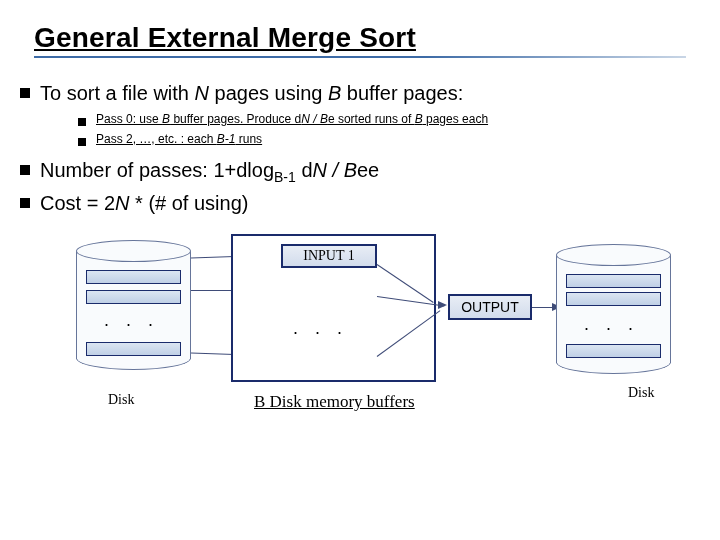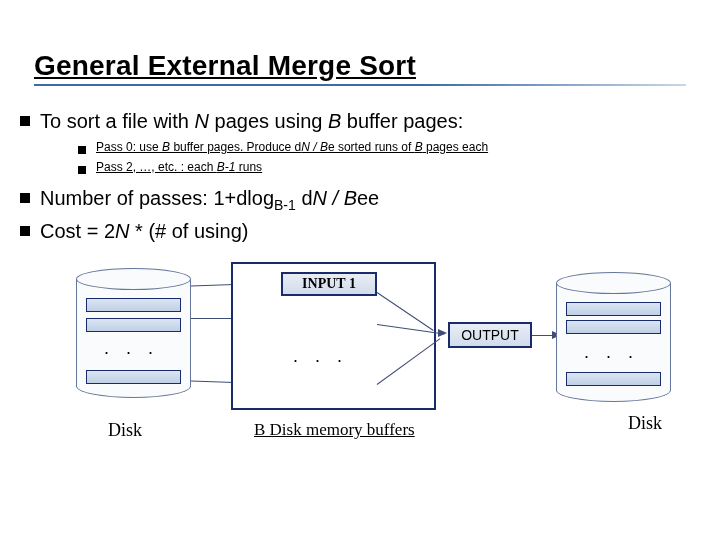--- a/index.html
+++ b/index.html
@@ -6,21 +6,21 @@
   body {
     width: 720px;
     height: 540px;
     background: #fff;
     font-family: Arial, Helvetica, sans-serif;
     color: #000;
     position: relative;
     overflow: hidden;
   }
   .title-wrap {
-    padding: 50px 34px 4px 34px;
+    padding: 22px 34px 4px 34px;
   }
   .title {
     font-size: 28px;
     font-weight: bold;
     text-decoration: underline;
     letter-spacing: 0.2px;
   }
   .title-line {
     height: 2px;
     background: linear-gradient(to right, #3d6ba6 0%, #3d6ba6 60%, #c9d6e6 100%);
@@ -122,21 +122,21 @@
     z-index: 5;
     font-size: 18px;
     letter-spacing: 6px;
     color: #000;
     left: 28px;
     top: 70px;
   }
   .disk-label {
     position: absolute;
     font-family: "Times New Roman", serif;
-    font-size: 18px;
+    font-size: 14px;
   }
   .disk-label.l1 { left: 92px; top: 162px; }
   .disk-label.l2 { left: 612px; top: 155px; }
 
   .mem {
     position: absolute;
     left: 215px; top: 4px;
     width: 205px;
     height: 148px;
     border: 2px solid #1a2b6b;
@@ -147,21 +147,20 @@
     left: 48px;
     width: 96px;
     height: 24px;
     border: 2px solid #1a2b6b;
     background: linear-gradient(to bottom, #e8edf5, #d2dcec);
     font-family: "Times New Roman", serif;
     font-size: 14px;
     display: flex;
     align-items: center;
     justify-content: center;
-    font-weight: bold;
   }
   .mem .bdots {
     position: absolute;
     left: 60px; top: 82px;
     font-size: 18px;
     letter-spacing: 6px;
   }
   .mem-label {
     position: absolute;
     left: 238px; top: 162px;

